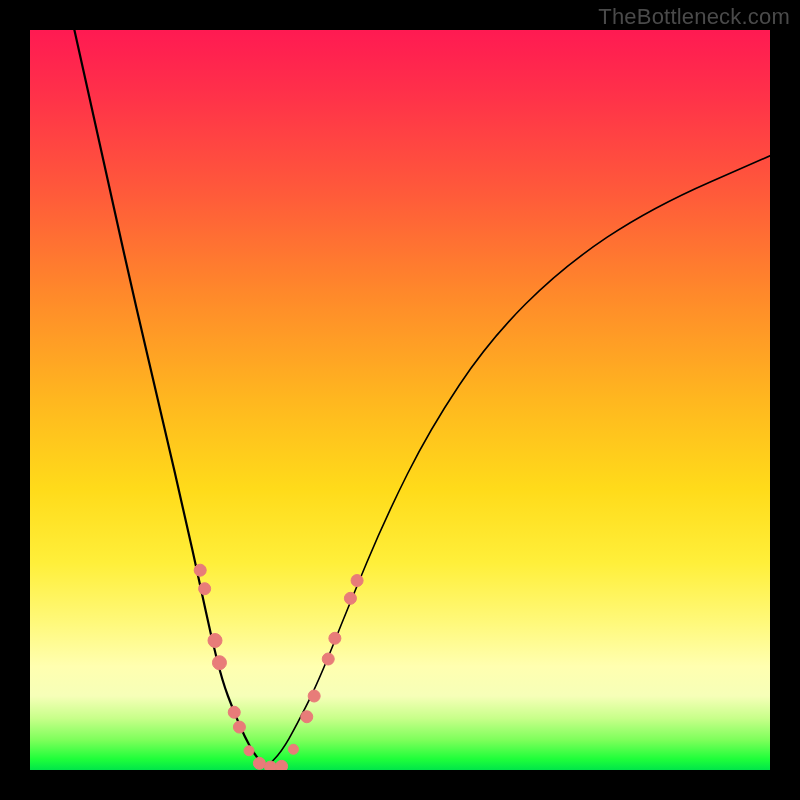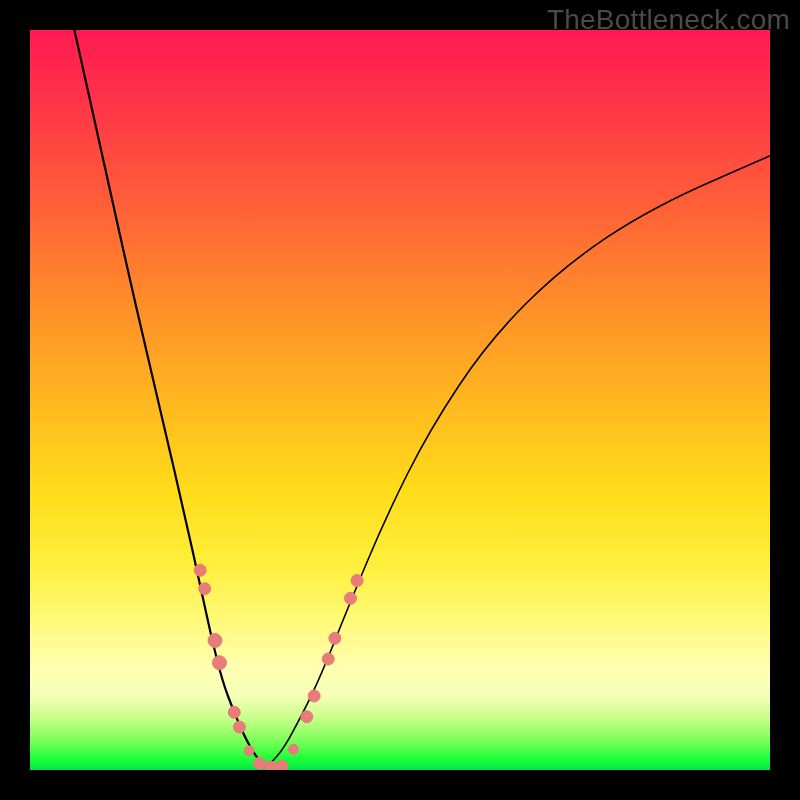--- a/index.html
+++ b/index.html
@@ -43,21 +43,21 @@
       #1fff3a 98.5%,
       #00e54a 100%
     );
     overflow: hidden;
   }
   .attribution {
     position: absolute;
     top: 4px;
     right: 10px;
     color: #4a4a4a;
-    font-size: 28px;
+    font-size: 22px;
     font-weight: 500;
     letter-spacing: 0.2px;
     user-select: none;
   }
   svg.curves {
     position: absolute;
     left: 0;
     top: 0;
     width: 740px;
     height: 740px;

